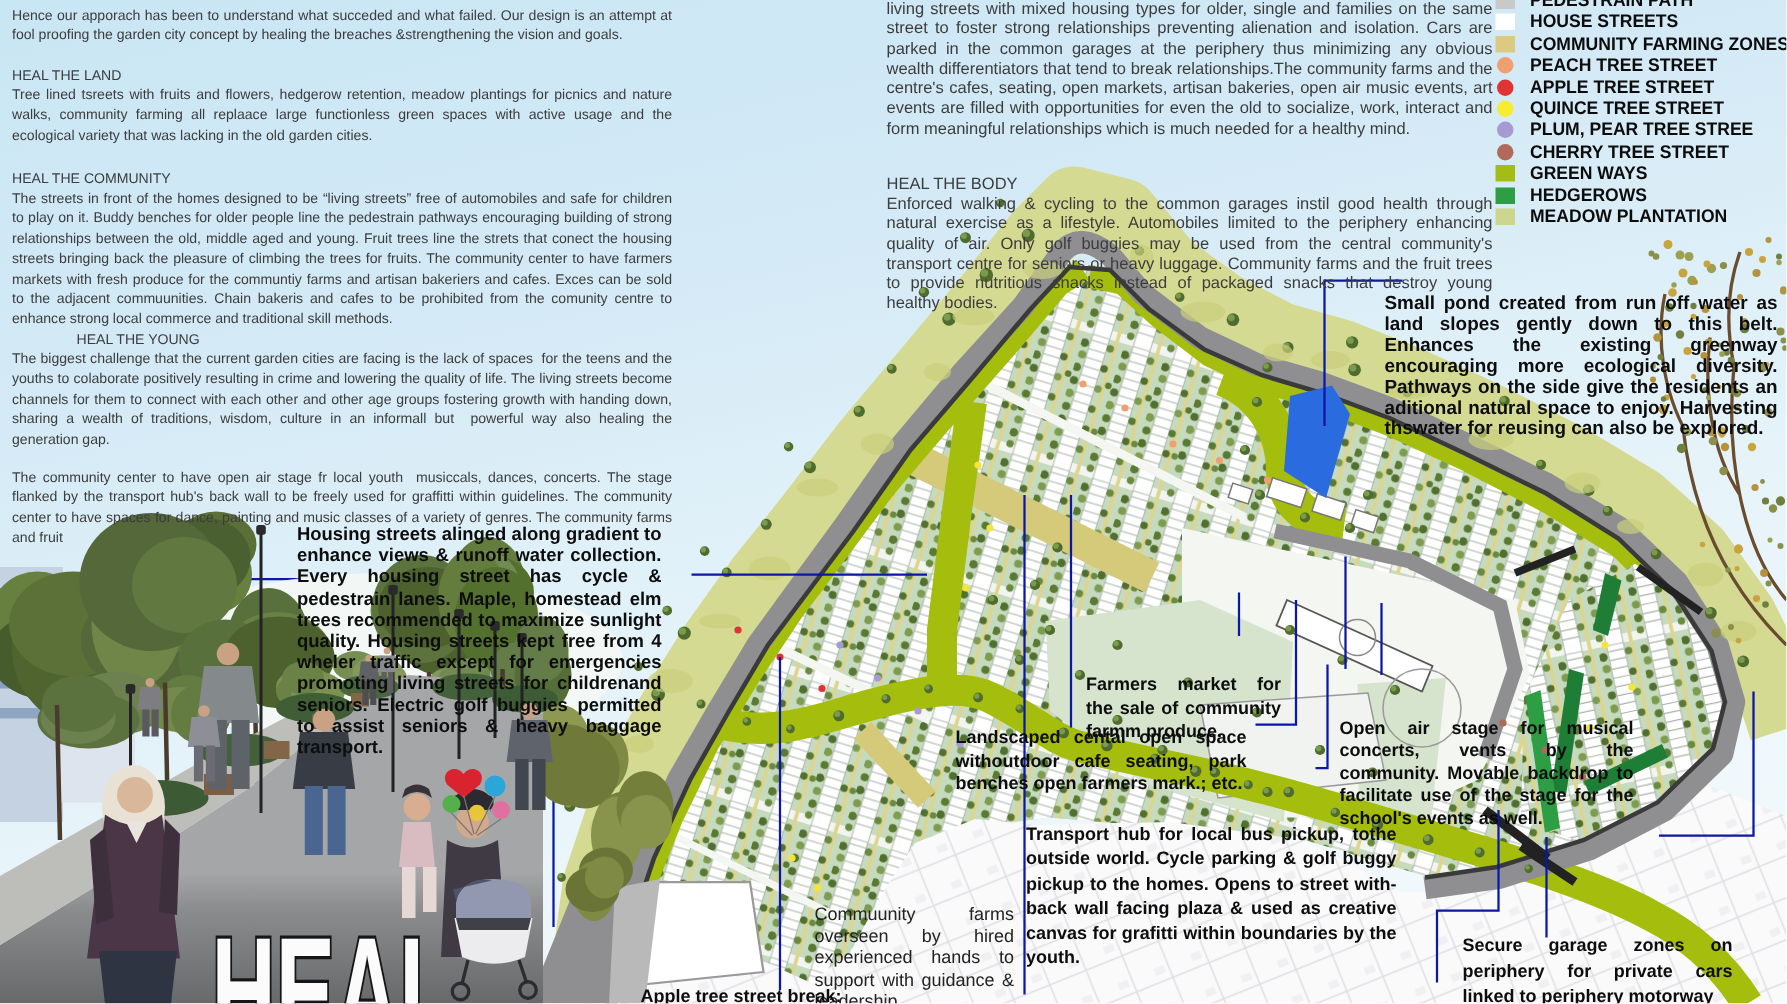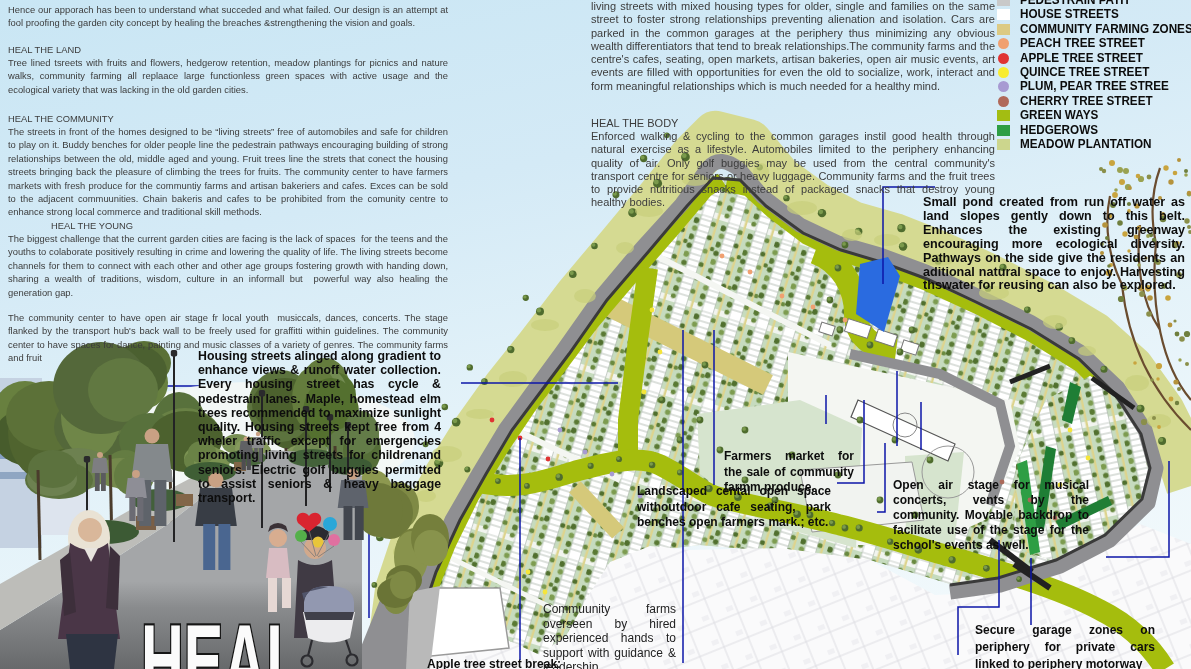--- a/index.html
+++ b/index.html
@@ -730,20 +730,21 @@
 
 <div style="position:absolute;left:198px;top:349px;width:243px;font:bold 12.3px/14.2px 'Liberation Sans',sans-serif;color:#0d0d0d;text-align:justify;">Housing streets alinged along gradient to enhance views &amp; runoff water collection. Every housing street has cycle &amp; pedestrain lanes. Maple, homestead elm trees recommended to maximize sunlight quality. Housing streets kept free from 4 wheler traffic except for emergencies promoting living streets for childrenand seniors. Electric golf buggies permitted to assist seniors &amp; heavy baggage transport.</div>
 
 <div style="position:absolute;left:724px;top:421px;width:130px;font:bold 12px/15.5px 'Liberation Sans',sans-serif;color:#0d0d0d;text-align:justify;margin-top:28px;">Farmers market for the sale of community farmm produce.</div>
 
 <div style="position:absolute;left:637px;top:484px;width:194px;font:bold 12px/15.5px 'Liberation Sans',sans-serif;color:#0d0d0d;text-align:justify;">Landscaped cental open space withoutdoor cafe seating, park benches open farmers mark.; etc.</div>
 
 
 <div style="position:absolute;left:893px;top:450px;width:196px;font:bold 12px/15px 'Liberation Sans',sans-serif;color:#0d0d0d;text-align:justify;margin-top:28px;">Open air stage for musical concerts, vents by the community. Movable backdrop to facilitate use of the stage for the school's events as well.</div>
 
+<div style="position:absolute;left:684px;top:548px;width:247px;font:bold 12px/16.4px 'Liberation Sans',sans-serif;color:#0d0d0d;text-align:justify;">Transport hub for local bus pickup, tothe outside world. Cycle parking &amp; golf buggy pickup to the homes. Opens to street with-back wall facing plaza &amp; used as creative canvas for grafitti within boundaries by the youth.</div>
 
 <div style="position:absolute;left:543px;top:602px;width:133px;font:normal 12px/14.5px 'Liberation Sans',sans-serif;color:#222;text-align:justify;">Commuunity farms overseen by hired experienced hands to support with guidance &amp; leadership.</div>
 
 <div style="position:absolute;left:975px;top:622px;width:180px;font:bold 12px/17px 'Liberation Sans',sans-serif;color:#0d0d0d;text-align:justify;">Secure garage zones on periphery for private cars linked to periphery motorway</div>
 
 <div style="position:absolute;left:427px;top:657px;width:220px;font:bold 12px/14px 'Liberation Sans',sans-serif;color:#0d0d0d;text-align:justify;white-space:nowrap;">Apple tree street break:</div>
 
 <div style="position:absolute;left:0;top:0;width:1077px;height:160px;">
 
 <div style="position:absolute;left:997px;top:-6px;height:14px;">

